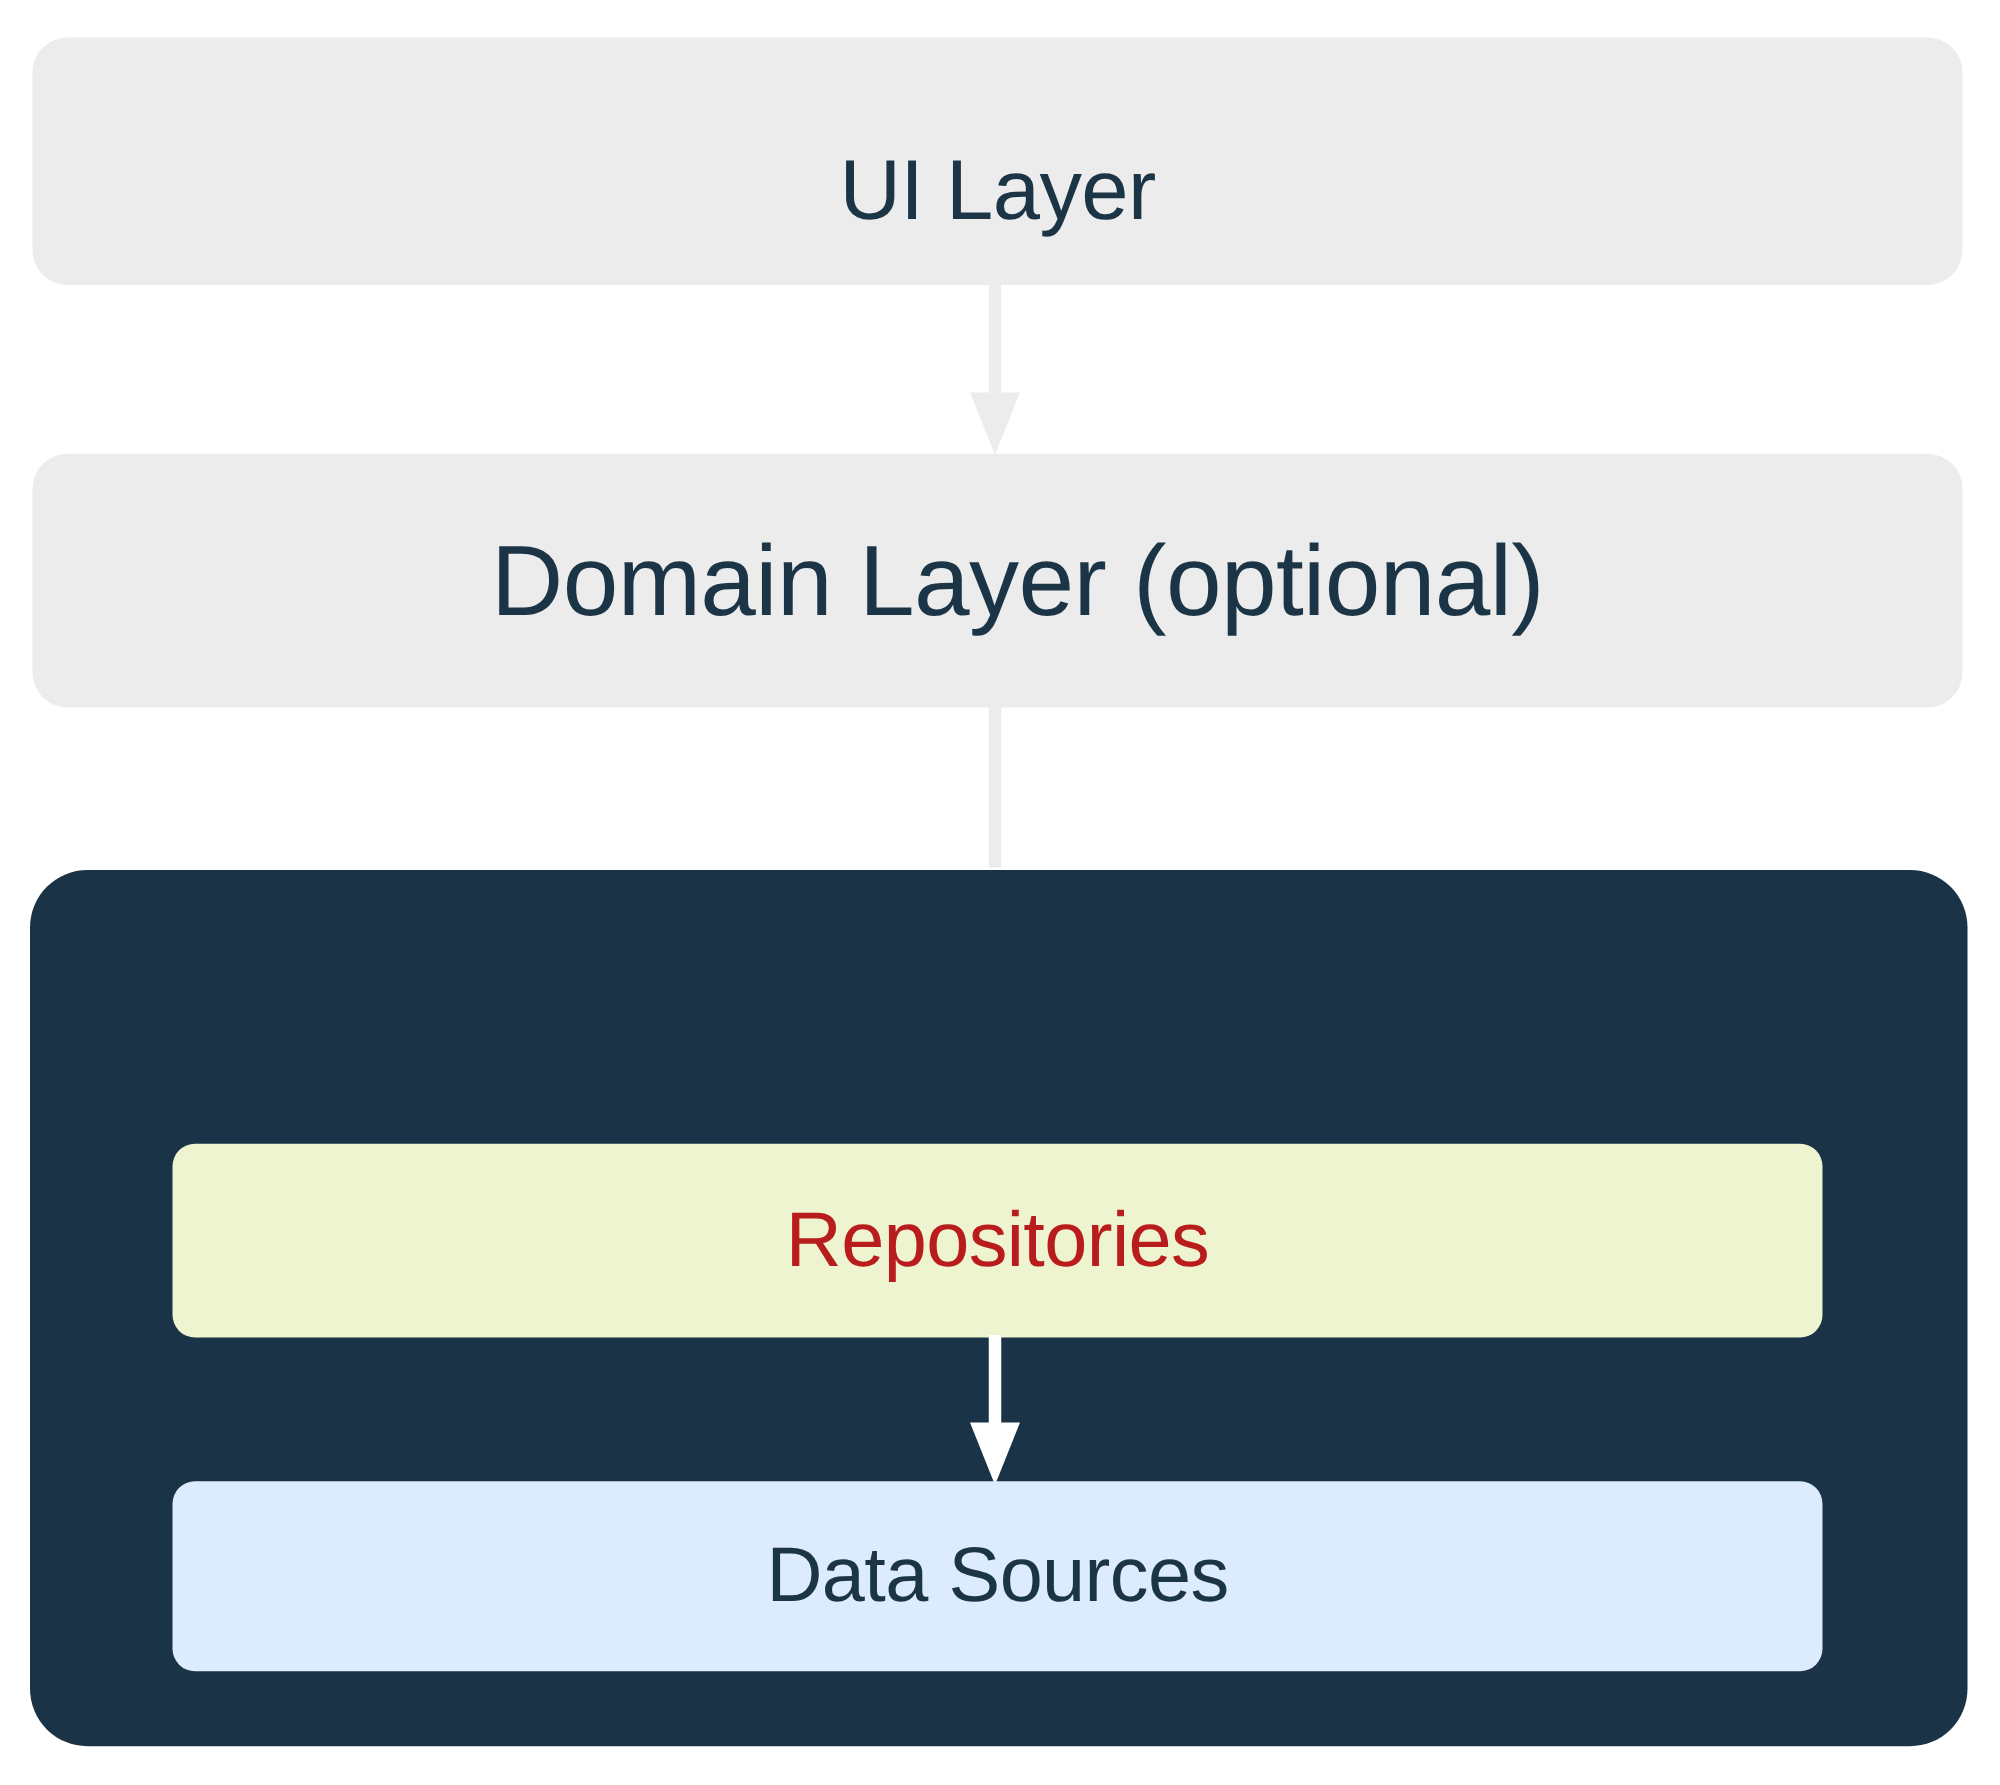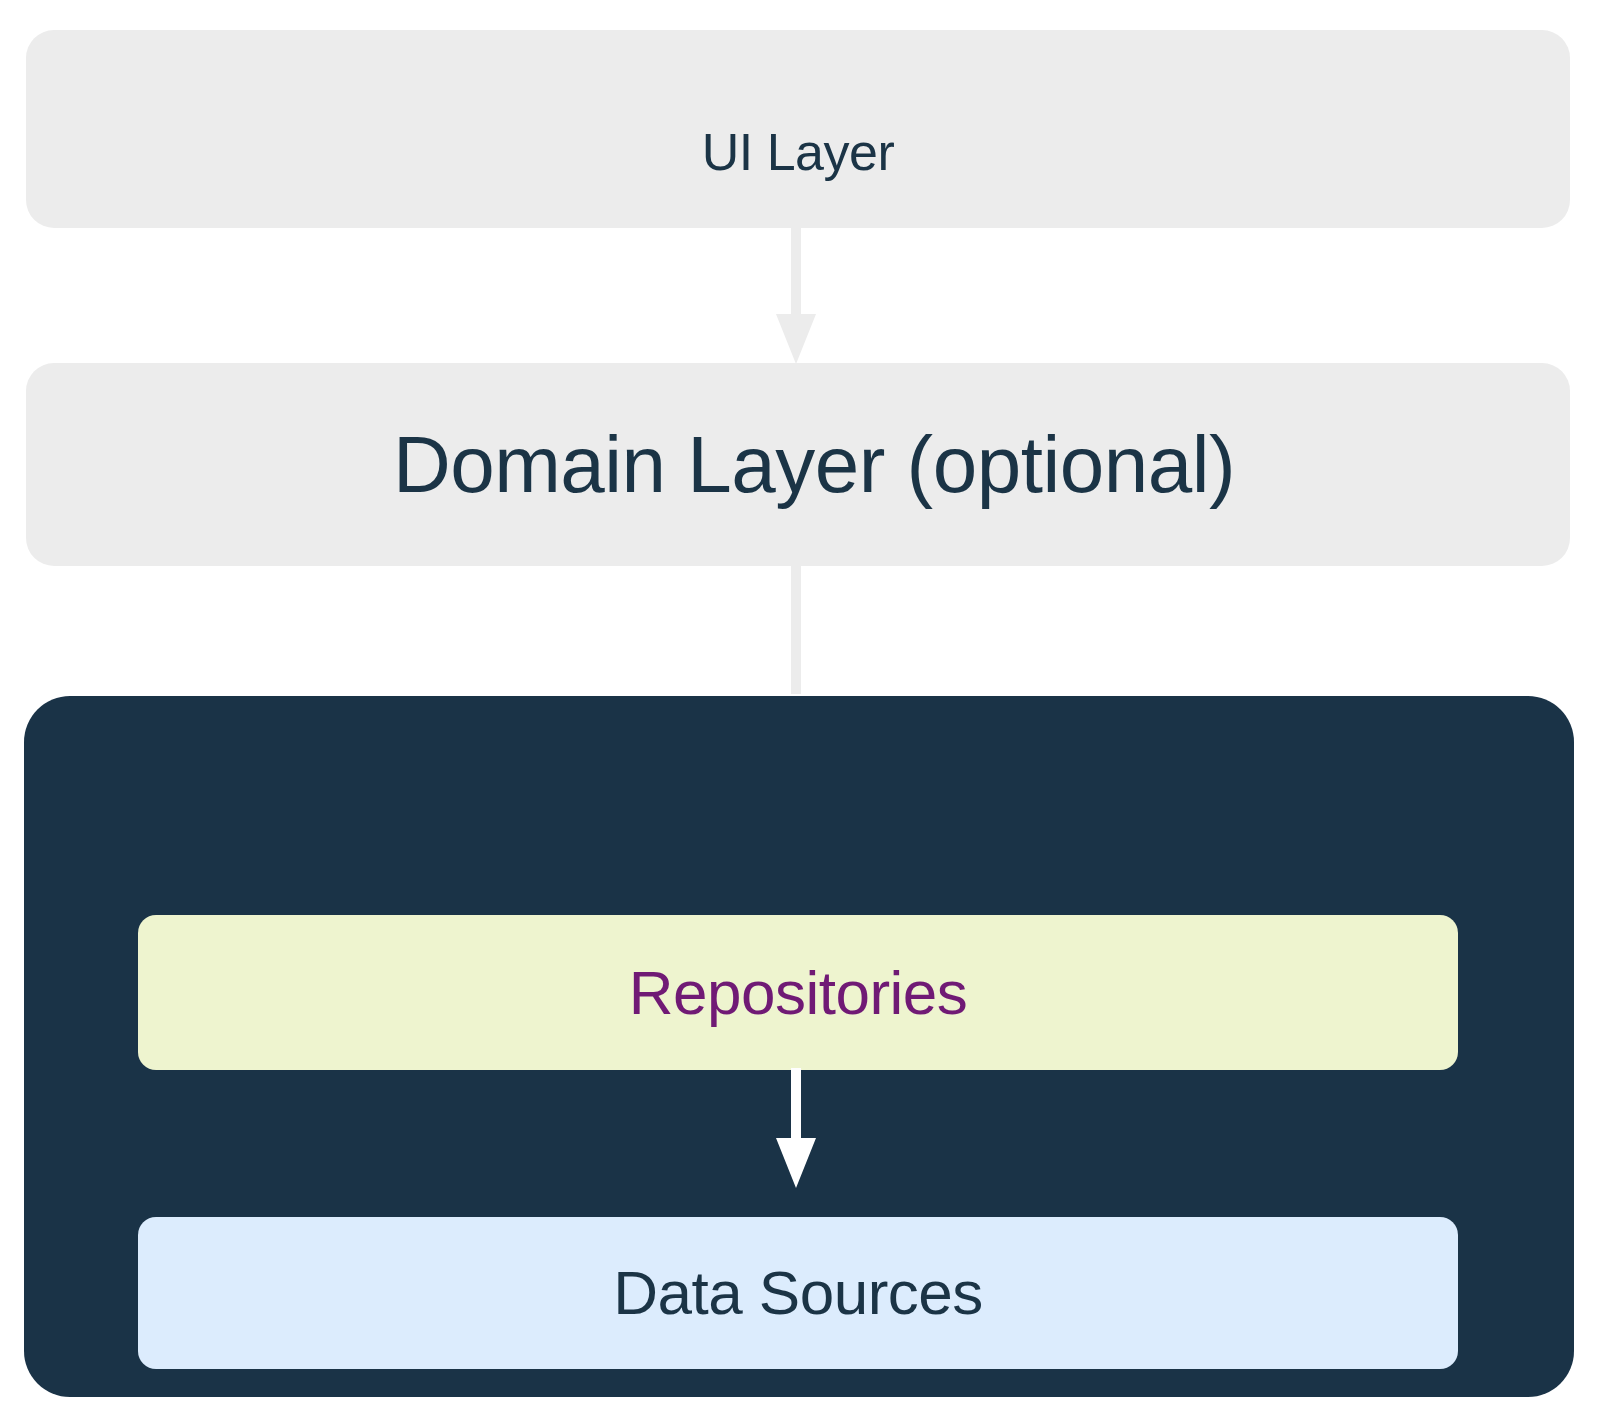--- a/index.html
+++ b/index.html
@@ -40,21 +40,21 @@
   #ui-layer-box {
     left: 26px;
     top: 30px;
     width: 1544px;
     height: 198px;
     background: #ececec;
     border-radius: 28px;
   }
   #ui-layer-box .layer-label {
     color: #1b3446;
-    font-size: 52px;
+    font-size: 68px;
     margin-top: 46px;
   }
 
   
   #domain-layer-box {
     left: 26px;
     top: 363px;
     width: 1544px;
     height: 203px;
     background: #ececec;
@@ -81,32 +81,31 @@
   
   #repositories-box {
     left: 138px;
     top: 915px;
     width: 1320px;
     height: 155px;
     background: #eef4cf;
     border-radius: 18px;
   }
   #repositories-box .layer-label {
-    color: #701a75;
+    color: #b91c1c;
     font-size: 62px;
   }
 
   #data-sources-box {
     left: 138px;
     top: 1185px;
     width: 1320px;
     height: 152px;
     background: #dcecfd;
     border-radius: 18px;
-    margin-top: 32px;
   }
   #data-sources-box .layer-label {
     color: #1b3446;
     font-size: 62px;
   }
 
   
   .arrow {
     position: absolute;
     pointer-events: none;

